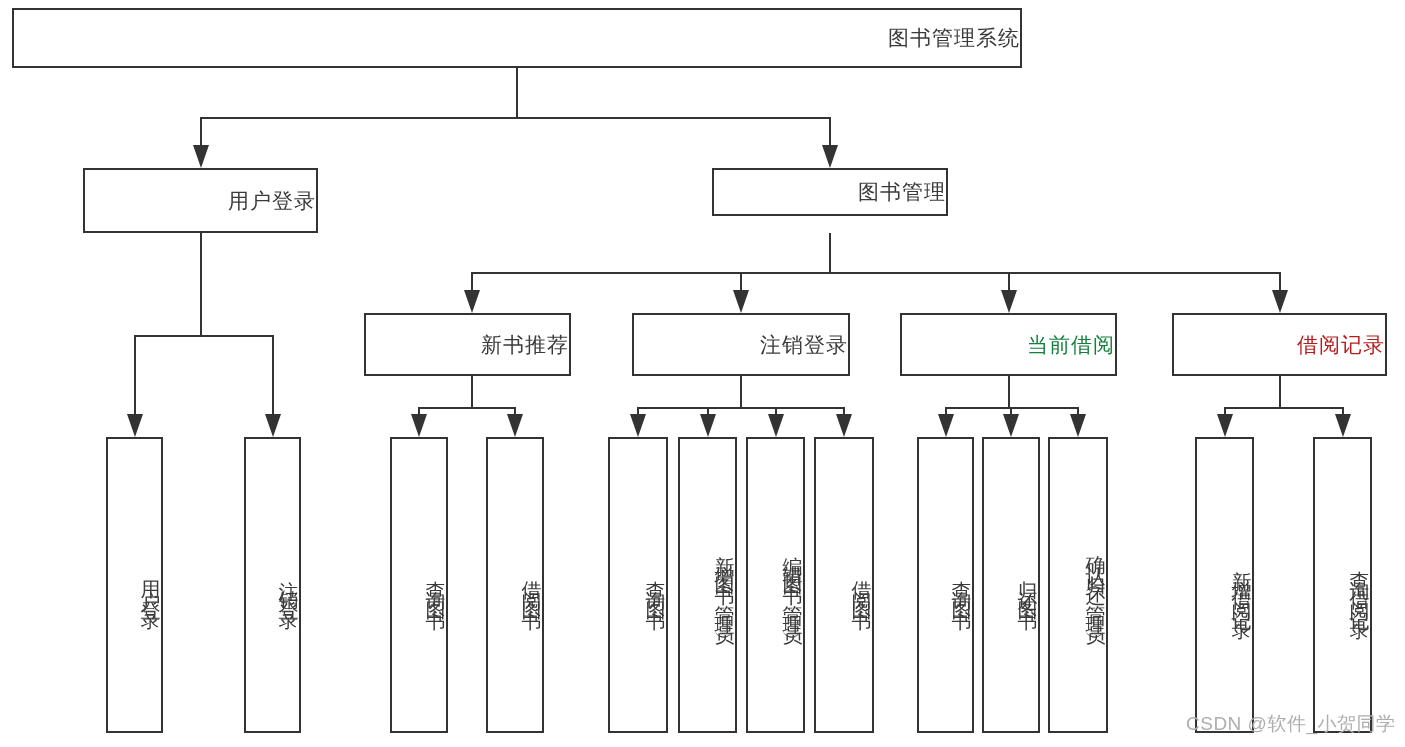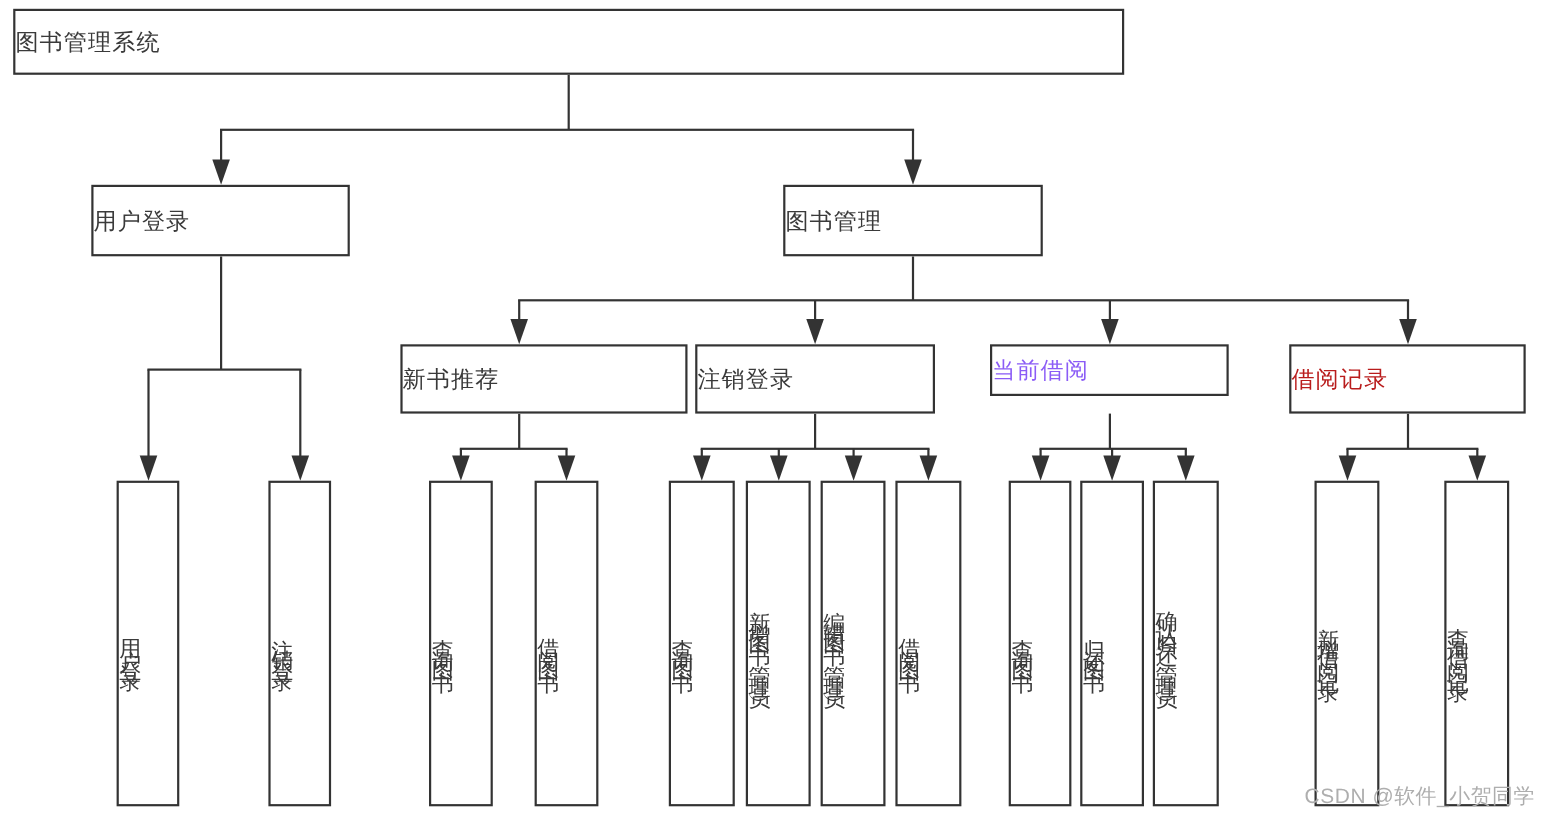--- a/index.html
+++ b/index.html
@@ -10,21 +10,21 @@
     font-family:"Liberation Sans", sans-serif;
     overflow:hidden;
   }
   .node{
     position:absolute;
     box-sizing:border-box;
     border:2px solid #333333;
     background:#ffffff;
     display:flex;
     align-items:center;
-    justify-content:flex-start;
+    justify-content:flex-end;
     color:#3a3a3a;
     z-index:2;
   }
   .node.h .lbl{
     font-size:21px;
     letter-spacing:1px;
     white-space:nowrap;
   }
   .node.v .lbl{
     writing-mode:vertical-rl;
@@ -113,36 +113,36 @@
       <div class="cline" style="left: 1223.5px; top: 408px; width: 2px; height: 11px; background: rgb(51, 51, 51);"></div>
       <div class="arrow" style="left: 1216.5px; top: 414px; border-top-color: rgb(51, 51, 51);"></div>
       <div class="cline" style="left: 1341.5px; top: 408px; width: 2px; height: 11px; background: rgb(51, 51, 51);"></div>
       <div class="arrow" style="left: 1334.5px; top: 414px; border-top-color: rgb(51, 51, 51);"></div>
       <div class="node h" style="left: 12px; top: 8px; width: 1010px; height: 60px; border-color: rgb(51, 51, 51); color: rgb(58, 58, 58);">
         <span class="lbl">图书管理系统</span>
       </div>
       <div class="node h" style="left: 83px; top: 168px; width: 235px; height: 65px; border-color: rgb(51, 51, 51); color: rgb(58, 58, 58);">
         <span class="lbl">用户登录</span>
       </div>
-      <div class="node h" style="left: 712px; top: 168px; width: 236px; height: 65px; border-color: rgb(51, 51, 51); color: rgb(58, 58, 58);">
+      <div class="node h" style="left: 712px; top: 168px; width: 236px; height: 48px; border-color: rgb(51, 51, 51); color: rgb(58, 58, 58);">
         <span class="lbl">图书管理</span>
       </div>
       <div class="node v" style="left: 106px; top: 437px; width: 57px; height: 296px; border-color: rgb(51, 51, 51); color: rgb(58, 58, 58);">
         <span class="lbl">用户登录</span>
       </div>
       <div class="node v" style="left: 244px; top: 437px; width: 57px; height: 296px; border-color: rgb(51, 51, 51); color: rgb(58, 58, 58);">
         <span class="lbl">注销登录</span>
       </div>
-      <div class="node h" style="left: 364px; top: 313px; width: 261px; height: 63px; border-color: rgb(51, 51, 51); color: rgb(58, 58, 58);">
+      <div class="node h" style="left: 364px; top: 313px; width: 207px; height: 63px; border-color: rgb(51, 51, 51); color: rgb(58, 58, 58);">
         <span class="lbl">新书推荐</span>
       </div>
       <div class="node h" style="left: 632px; top: 313px; width: 218px; height: 63px; border-color: rgb(51, 51, 51); color: rgb(58, 58, 58);">
         <span class="lbl">注销登录</span>
       </div>
-      <div class="node h" style="left: 900px; top: 313px; width: 217px; height: 47px; border-color: rgb(51, 51, 51); color: #8b5cf6;">
+      <div class="node h" style="left: 900px; top: 313px; width: 217px; height: 63px; border-color: rgb(51, 51, 51); color: #15803d;">
         <span class="lbl">当前借阅</span>
       </div>
       <div class="node h" style="left: 1172px; top: 313px; width: 215px; height: 63px; border-color: rgb(51, 51, 51); color: #b91c1c;">
         <span class="lbl">借阅记录</span>
       </div>
       <div class="node v" style="left: 390px; top: 437px; width: 58px; height: 296px; border-color: rgb(51, 51, 51); color: rgb(58, 58, 58);">
         <span class="lbl">查询图书</span>
       </div>
       <div class="node v" style="left: 486px; top: 437px; width: 58px; height: 296px; border-color: rgb(51, 51, 51); color: rgb(58, 58, 58);">
         <span class="lbl">借阅图书</span>

